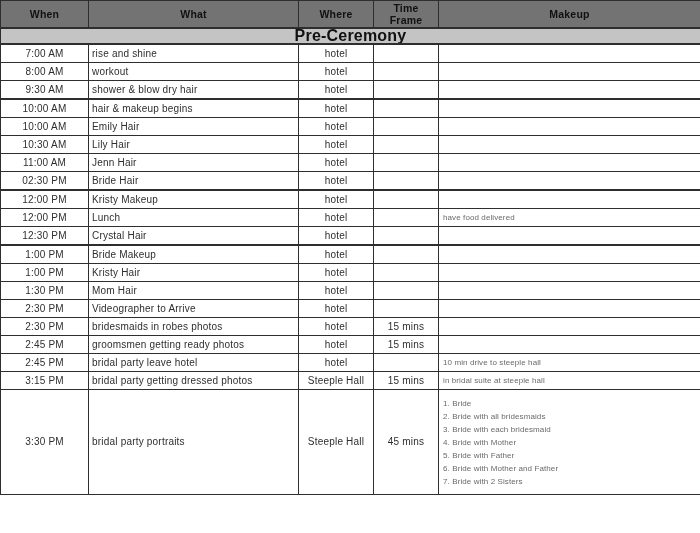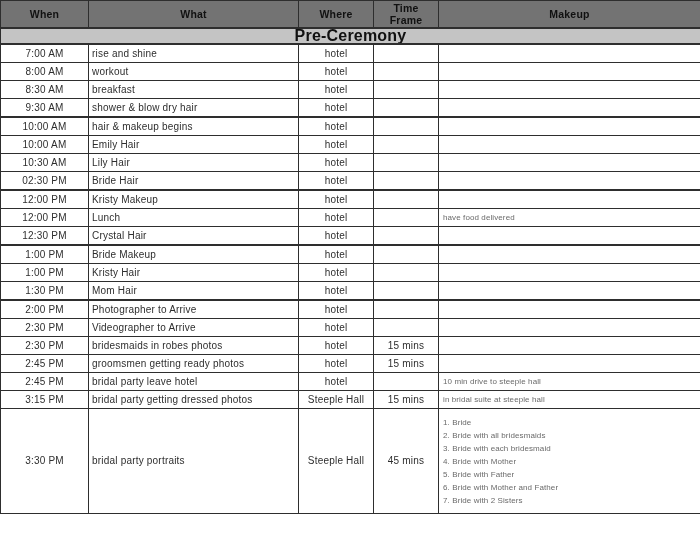--- a/index.html
+++ b/index.html
@@ -103,27 +103,20 @@
         <td class="col-notes"></td>
       </tr>
       <tr>
         <td class="col-when">8:00 AM</td>
         <td class="col-what">workout</td>
         <td class="col-where">hotel</td>
         <td class="col-time_frame"></td>
         <td class="col-notes"></td>
       </tr>
       <tr>
-        <td class="col-when">8:30 AM</td>
-        <td class="col-what">breakfast</td>
-        <td class="col-where">hotel</td>
-        <td class="col-time_frame"></td>
-        <td class="col-notes"></td>
-      </tr>
-      <tr>
         <td class="col-when">9:30 AM</td>
         <td class="col-what">shower &amp; blow dry hair</td>
         <td class="col-where">hotel</td>
         <td class="col-time_frame"></td>
         <td class="col-notes"></td>
       </tr>
       <tr class="thick-top">
         <td class="col-when">10:00 AM</td>
         <td class="col-what">hair &amp; makeup begins</td>
         <td class="col-where">hotel</td>
@@ -138,20 +131,27 @@
         <td class="col-notes"></td>
       </tr>
       <tr>
         <td class="col-when">10:30 AM</td>
         <td class="col-what">Lily Hair</td>
         <td class="col-where">hotel</td>
         <td class="col-time_frame"></td>
         <td class="col-notes"></td>
       </tr>
       <tr>
+        <td class="col-when">11:00 AM</td>
+        <td class="col-what">Jenn Hair</td>
+        <td class="col-where">hotel</td>
+        <td class="col-time_frame"></td>
+        <td class="col-notes"></td>
+      </tr>
+      <tr>
         <td class="col-when">02:30 PM</td>
         <td class="col-what">Bride Hair</td>
         <td class="col-where">hotel</td>
         <td class="col-time_frame"></td>
         <td class="col-notes"></td>
       </tr>
       <tr class="thick-top">
         <td class="col-when">12:00 PM</td>
         <td class="col-what">Kristy Makeup</td>
         <td class="col-where">hotel</td>
@@ -182,27 +182,20 @@
       <tr>
         <td class="col-when">1:00 PM</td>
         <td class="col-what">Kristy Hair</td>
         <td class="col-where">hotel</td>
         <td class="col-time_frame"></td>
         <td class="col-notes"></td>
       </tr>
       <tr>
         <td class="col-when">1:30 PM</td>
         <td class="col-what">Mom Hair</td>
-        <td class="col-where">hotel</td>
-        <td class="col-time_frame"></td>
-        <td class="col-notes"></td>
-      </tr>
-      <tr class="thick-top">
-        <td class="col-when">2:00 PM</td>
-        <td class="col-what">Photographer to Arrive</td>
         <td class="col-where">hotel</td>
         <td class="col-time_frame"></td>
         <td class="col-notes"></td>
       </tr>
       <tr>
         <td class="col-when">2:30 PM</td>
         <td class="col-what">Videographer to Arrive</td>
         <td class="col-where">hotel</td>
         <td class="col-time_frame"></td>
         <td class="col-notes"></td>

